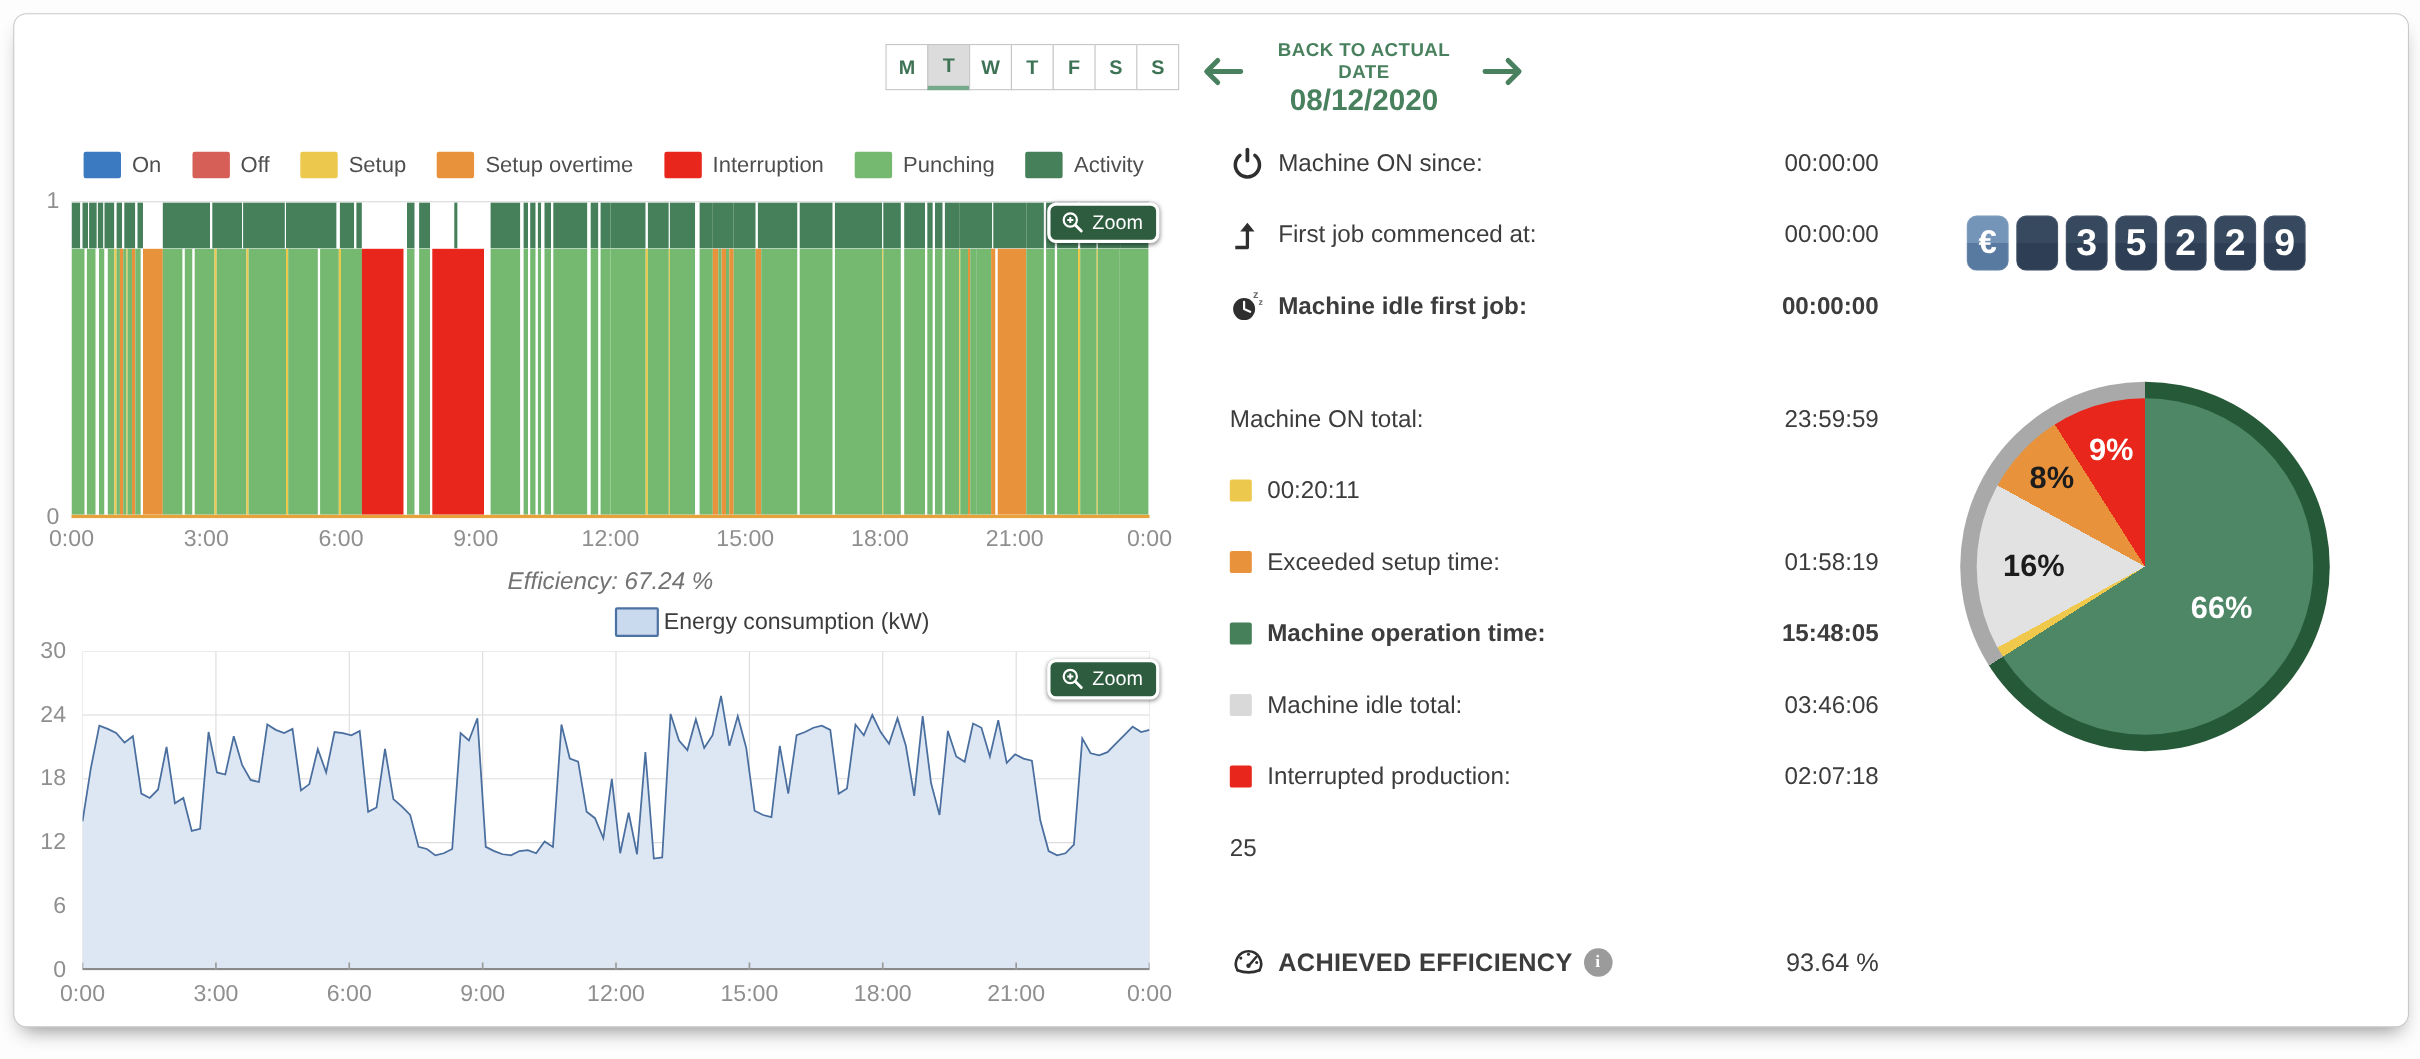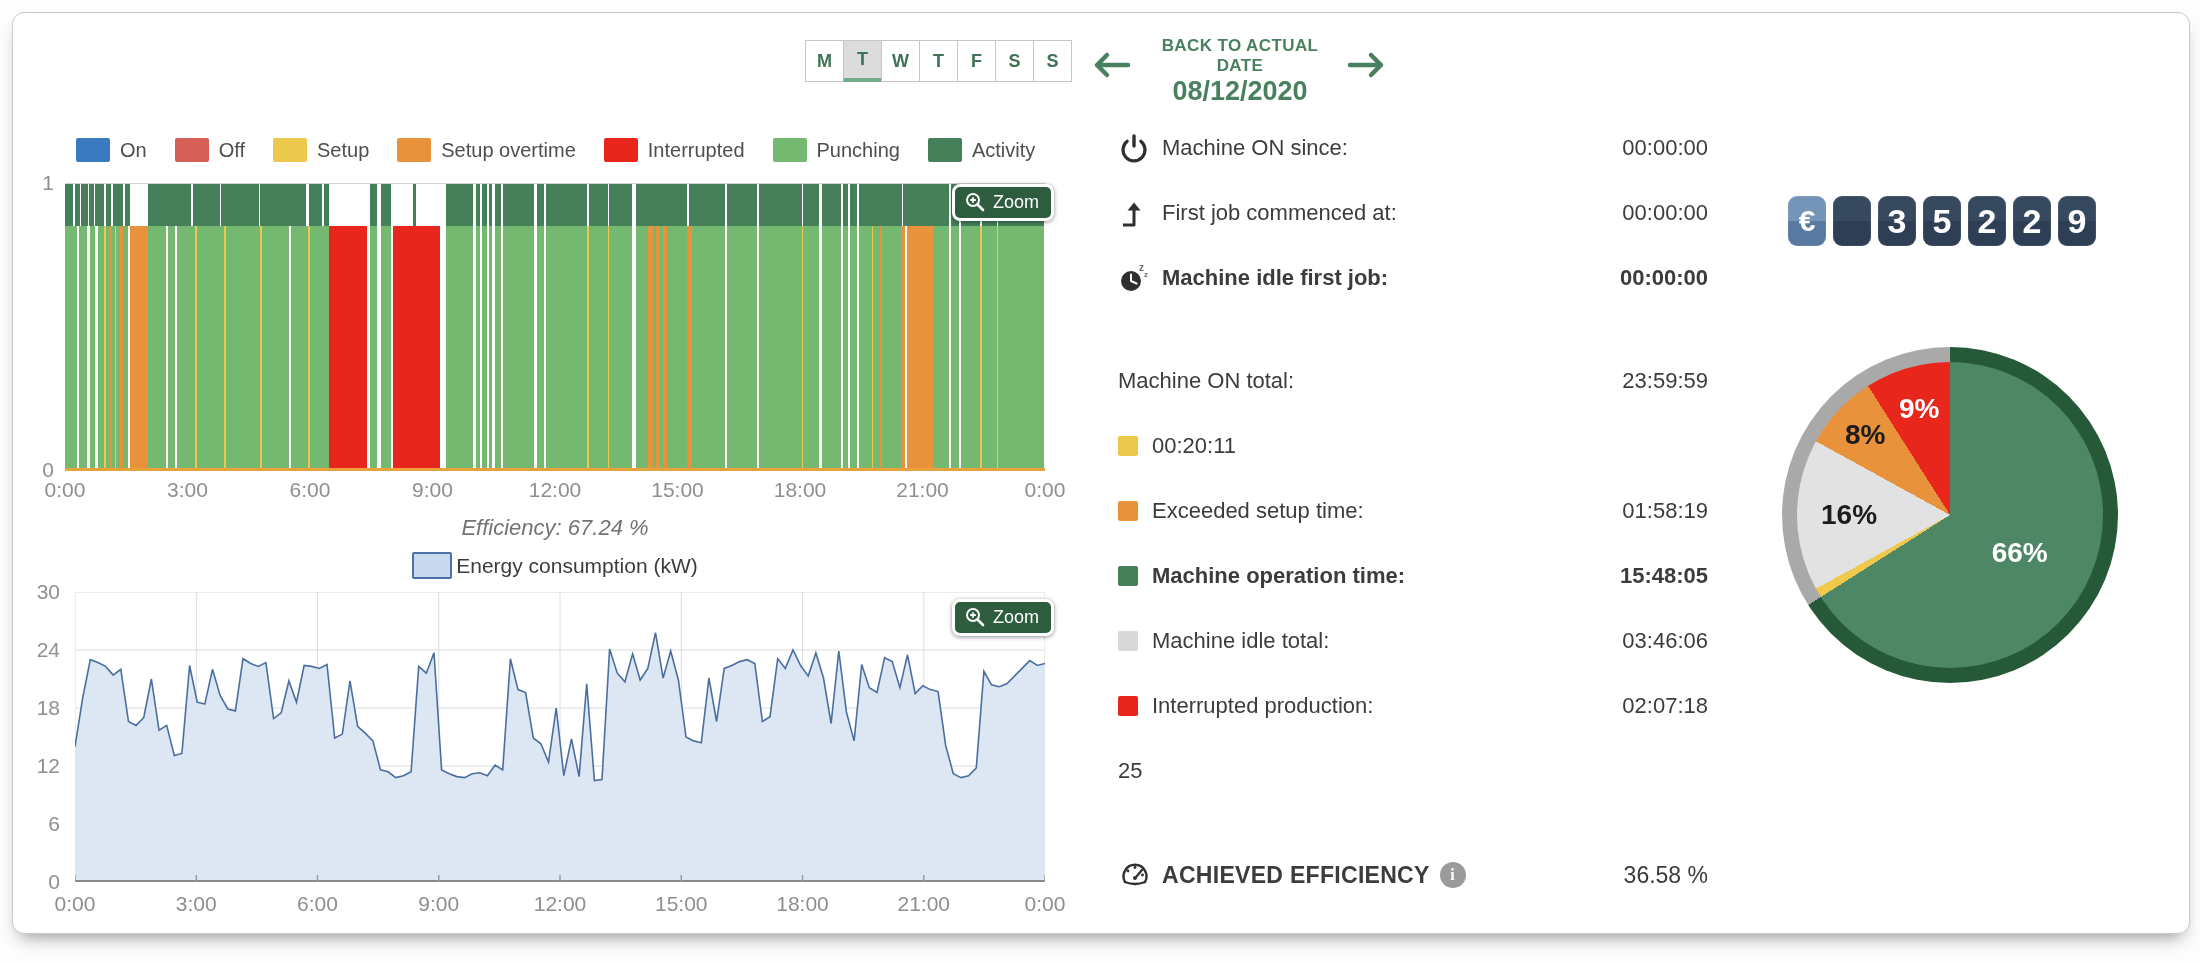--- a/index.html
+++ b/index.html
@@ -24,21 +24,21 @@
   .track{display:flex;overflow:hidden;}
   .track>div{flex:0 0 auto;}
   .axis-orange{background:#e8a23b;height:3px;}
   .xticks{position:absolute;}
   .xticks span{position:absolute;transform:translateX(-50%);color:#8f8f8f;font-size:21px;white-space:nowrap;}
   .yticks span{position:absolute;right:0;transform:translateY(-50%);color:#8f8f8f;font-size:21px;}
   .zoombtn{position:absolute;background:#2d5c3e;border:3px solid #fff;border-radius:8px;color:#fff;
            font-size:18px;display:flex;align-items:center;gap:7px;padding:4px 12px 5px 9px;cursor:pointer;
            box-shadow:0 1px 4px rgba(0,0,0,.45);}
   .effcap{font-style:italic;color:#737373;font-size:22px;text-align:center;}
-  .energy-legend{display:flex;align-items:center;gap:4px;font-size:21px;color:#3c3c3c;justify-content:center;}
+  .energy-legend{display:flex;align-items:center;gap:4px;font-size:21px;color:#3c3c3c;justify-content:flex-end;}
   .energy-legend .sw{width:36px;height:23px;background:#c9d9ee;border:2px solid #4c71a3;border-radius:2px;}
   
   .statrow{position:absolute;left:0;width:100%;display:flex;align-items:center;font-size:22px;color:#3c3c3c;height:34px;}
   .statrow .ic{width:44px;display:flex;align-items:center;}
   .statrow .sw{width:20px;height:20px;margin-right:14px;border-radius:2px;}
   .statrow .lbl{flex:1;}
   .statrow .val{text-align:right;white-space:nowrap;}
   .statrow.bold .lbl,.statrow.bold .val{font-weight:bold;}
   .effrow{font-size:23px;}
   .effrow .lbl{font-weight:bold;letter-spacing:.3px;display:flex;align-items:center;gap:10px;}
@@ -97,21 +97,21 @@
       <span class="item">
         <span class="sw" style="background: rgb(236, 201, 77);"></span>
         <span>Setup</span>
       </span>
       <span class="item">
         <span class="sw" style="background: rgb(232, 146, 59);"></span>
         <span>Setup overtime</span>
       </span>
       <span class="item">
         <span class="sw" style="background: rgb(232, 38, 27);"></span>
-        <span>Interrupted</span>
+        <span>Interruption</span>
       </span>
       <span class="item">
         <span class="sw" style="background: rgb(116, 185, 111);"></span>
         <span>Punching</span>
       </span>
       <span class="item">
         <span class="sw" style="background: rgb(69, 128, 90);"></span>
         <span>Activity</span>
       </span>
     </div>
@@ -413,21 +413,21 @@
           <path d="M17.5 17.5 L23 11" stroke="#2f2f2f" stroke-width="2.2" stroke-linecap="round"></path>
           <circle cx="9" cy="12" r="1.4" fill="#2f2f2f"></circle>
             <circle cx="16" cy="8.5" r="1.4" fill="#2f2f2f"></circle>
             <circle cx="23.5" cy="16" r="1.4" fill="#2f2f2f"></circle>
         </svg>
       </span>
       <span class="lbl">
         <span>ACHIEVED EFFICIENCY</span>
         <span class="infoicon">i</span>
       </span>
-      <span class="val">36.58 %</span>
+      <span class="val">93.64 %</span>
     </div>
   <div class="statrow" style="top: 13px;">
         <span class="ic">
           <svg width="32" height="32" viewBox="0 0 32 32">
             <path d="M16 4 V14" stroke="#2f2f2f" stroke-width="3.4" stroke-linecap="round"></path>
             <path d="M9.2 9.2 A11 11 0 1 0 22.8 9.2" fill="none" stroke="#2f2f2f" stroke-width="3.2" stroke-linecap="round"></path>
           </svg>
         </span>
         <span class="lbl">Machine ON since:</span>
         <span class="val">00:00:00</span>

